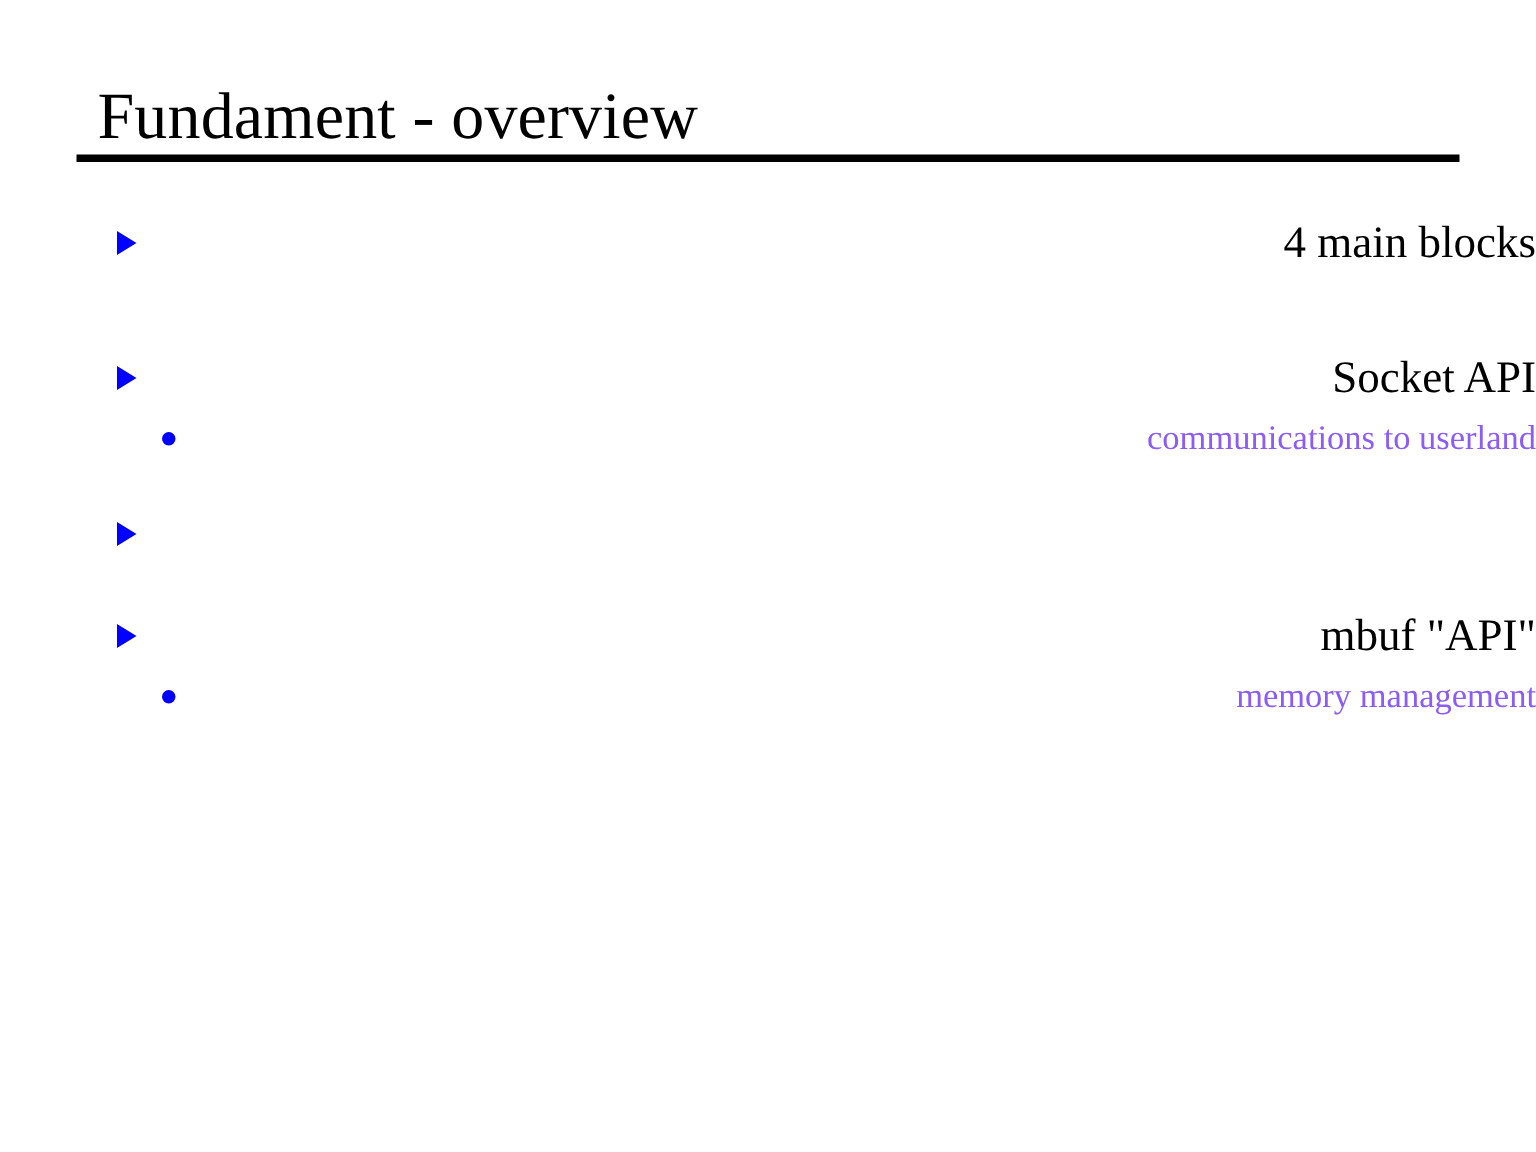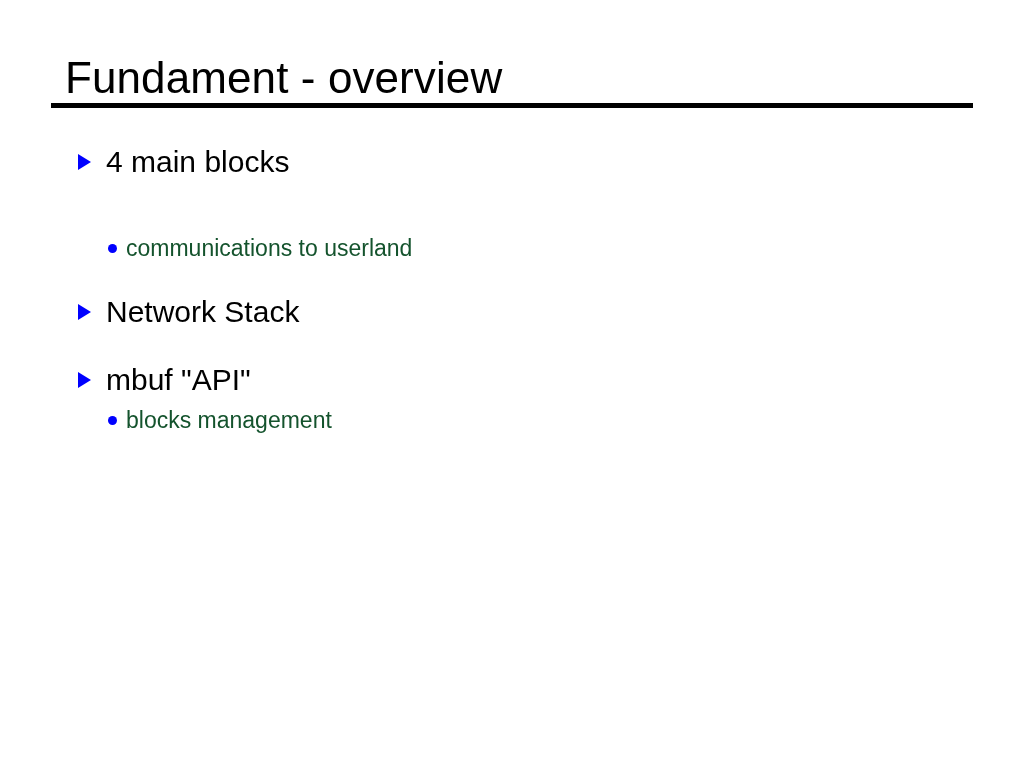--- a/index.html
+++ b/index.html
@@ -8,21 +8,22 @@
     padding: 0;
     background: #ffffff;
   }
 
   .slide {
     position: relative;
     width: 1024px;
     height: 652px;
     background: #ffffff;
     overflow: hidden;
-    font-family: Liberation Sans, sans-serif;
+    font-family: Liberation Serif, serif;
+    text-align: right;
     -webkit-font-smoothing: antialiased;
   }
 
   
   .slide-title {
     position: absolute;
     left: 65px;
     top: 52px;
     font-size: 44px;
     line-height: 52px;
@@ -82,21 +83,21 @@
     border-left: 13px solid #0000ff;
   }
 
   
   .lvl2 {
     position: relative;
     padding-left: 126px;
     min-height: 36px;
     font-size: 23px;
     line-height: 36px;
-    color: #14532d;
+    color: #8b5cf6;
     white-space: nowrap;
   }
 
   .lvl2 .marker {
     position: absolute;
     left: 108px;
     top: 0;
     height: 36px;
     width: 14px;
     display: flex;
@@ -130,53 +131,58 @@
         <span class="marker">
             <span class="tri"></span>
           </span>
         <span>4 main blocks</span>
       </div>
     </div>
 
     <div class="gap-lg"></div>
 
     <div class="bullet-group">
+      <div class="lvl1">
+        <span class="marker">
+            <span class="tri"></span>
+          </span>
+        <span>Socket API</span>
+      </div>
       <div class="lvl2">
         <span class="marker">
             <span class="dot"></span>
           </span>
         <span>communications to userland</span>
       </div>
     </div>
 
     <div class="gap-md"></div>
 
     <div class="bullet-group">
       <div class="lvl1">
         <span class="marker">
             <span class="tri"></span>
           </span>
-        <span>Network Stack</span>
       </div>
     </div>
 
     <div class="gap-md"></div>
 
     <div class="bullet-group">
       <div class="lvl1">
         <span class="marker">
             <span class="tri"></span>
           </span>
         <span>mbuf "API"</span>
       </div>
       <div class="lvl2">
         <span class="marker">
             <span class="dot"></span>
           </span>
-        <span>blocks management</span>
+        <span>memory management</span>
       </div>
     </div>
 
     <div class="gap-md"></div>
 
     <div class="bullet-group">
     </div>
 
   </div>
 </div>

